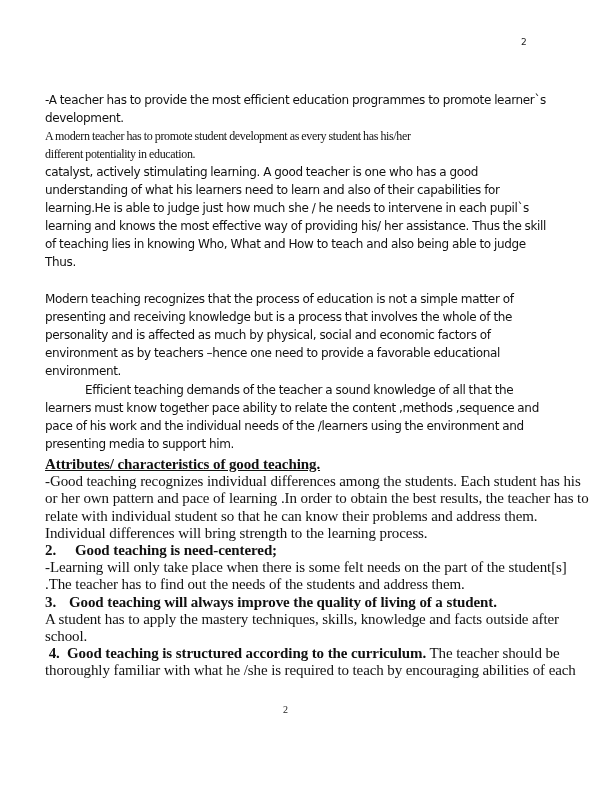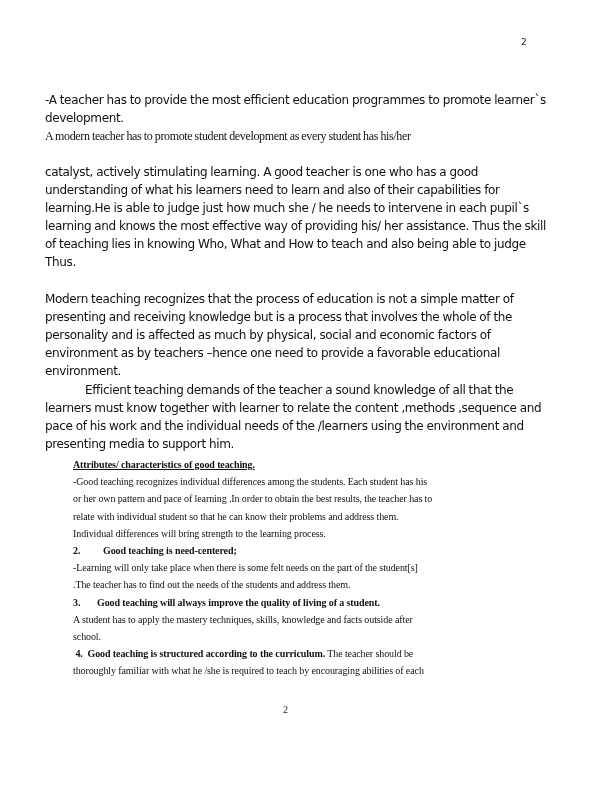--- a/index.html
+++ b/index.html
@@ -16,58 +16,59 @@
     position: absolute; left: 45px; width: 490px;
     font-family: "DejaVu Sans", sans-serif; font-size: 12px;
     letter-spacing: -0.35px; word-spacing: -0.3px;
     line-height: 18.1px; white-space: nowrap;
   }
   .sans .line, .serif .line { display: block; }
   .sans .indent { padding-left: 44px; }
   .sans .indent2 { padding-left: 40px; }
   .serif {
     position: absolute; left: 45px; width: 490px;
-    font-family: "Liberation Serif", serif; font-size: 10px;
-    line-height: 17.2px; white-space: nowrap; letter-spacing: -0.1px; margin-left: 28px;
+    font-family: "Liberation Serif", serif; font-size: 15px;
+    line-height: 17.2px; white-space: nowrap; letter-spacing: -0.1px;
   }
   .serif b { font-weight: bold; }
   .heading-u { font-weight: bold; text-decoration: underline; }
   .num { display: inline-block; width: 30px; font-weight: bold; }
   .num-b { display: inline-block; width: 24px; font-weight: bold; }
 </style>
 </head>
 <body>
 
 <div class="page-num-top">2</div>
 
 <div class="sans" style="top:91px;">
   <span class="line">-A teacher has to provide the most efficient education programmes to promote learner`s</span>
   <span class="line">development.</span>
 </div>
 <div class="sans" style="top:127px;font-family:Liberation Serif, serif;">
   <span class="line">A modern teacher has to promote student development as every student has his/her</span>
+  <span class="line">different potentiality in education.</span>
 </div>
 <div class="sans" style="top:163px;">
   <span class="line">catalyst, actively  stimulating learning. A good teacher  is one who has a good</span>
   <span class="line">understanding  of what his learners  need to learn and also  of their capabilities for</span>
   <span class="line">learning.He is able to judge  just how much she / he  needs to intervene in   each pupil`s</span>
   <span class="line">learning  and knows the most effective  way of providing his/ her assistance. Thus the skill</span>
   <span class="line">of teaching lies in knowing  Who, What and How to teach and also being able to judge</span>
   <span class="line">Thus.</span>
 </div>
 <div class="sans" style="top:290px;">
   <span class="line">Modern teaching recognizes that the process of education is not a simple matter of</span>
   <span class="line">presenting and receiving knowledge but is a process that involves the whole of the</span>
   <span class="line">personality and is affected as much by physical, social and economic factors of</span>
   <span class="line">environment as by teachers –hence one need to provide a favorable educational</span>
   <span class="line">environment.</span>
 </div>
 <div class="sans" style="top:381px;">
   <span class="line indent2">Efficient  teaching demands of the teacher  a sound knowledge  of all that the</span>
-  <span class="line">learners must know together  with  learner  to relate the content ,methods ,sequence  and</span>
+  <span class="line">learners must know together  pace  ability  to relate the content ,methods ,sequence  and</span>
   <span class="line">pace of his work and the individual needs  of the /learners using the environment and</span>
   <span class="line">presenting media  to support him.</span>
 </div>
 
 <div class="serif" style="top:456px;">
   <span class="line heading-u">Attributes/ characteristics of good teaching.</span>
 
   <span class="line">-Good teaching recognizes individual differences among the students. Each student has his</span>
   <span class="line">or her own pattern and pace of learning .In order to obtain the best results, the teacher has to</span>
   <span class="line">relate with individual student so that he can know their problems and address them.</span>

